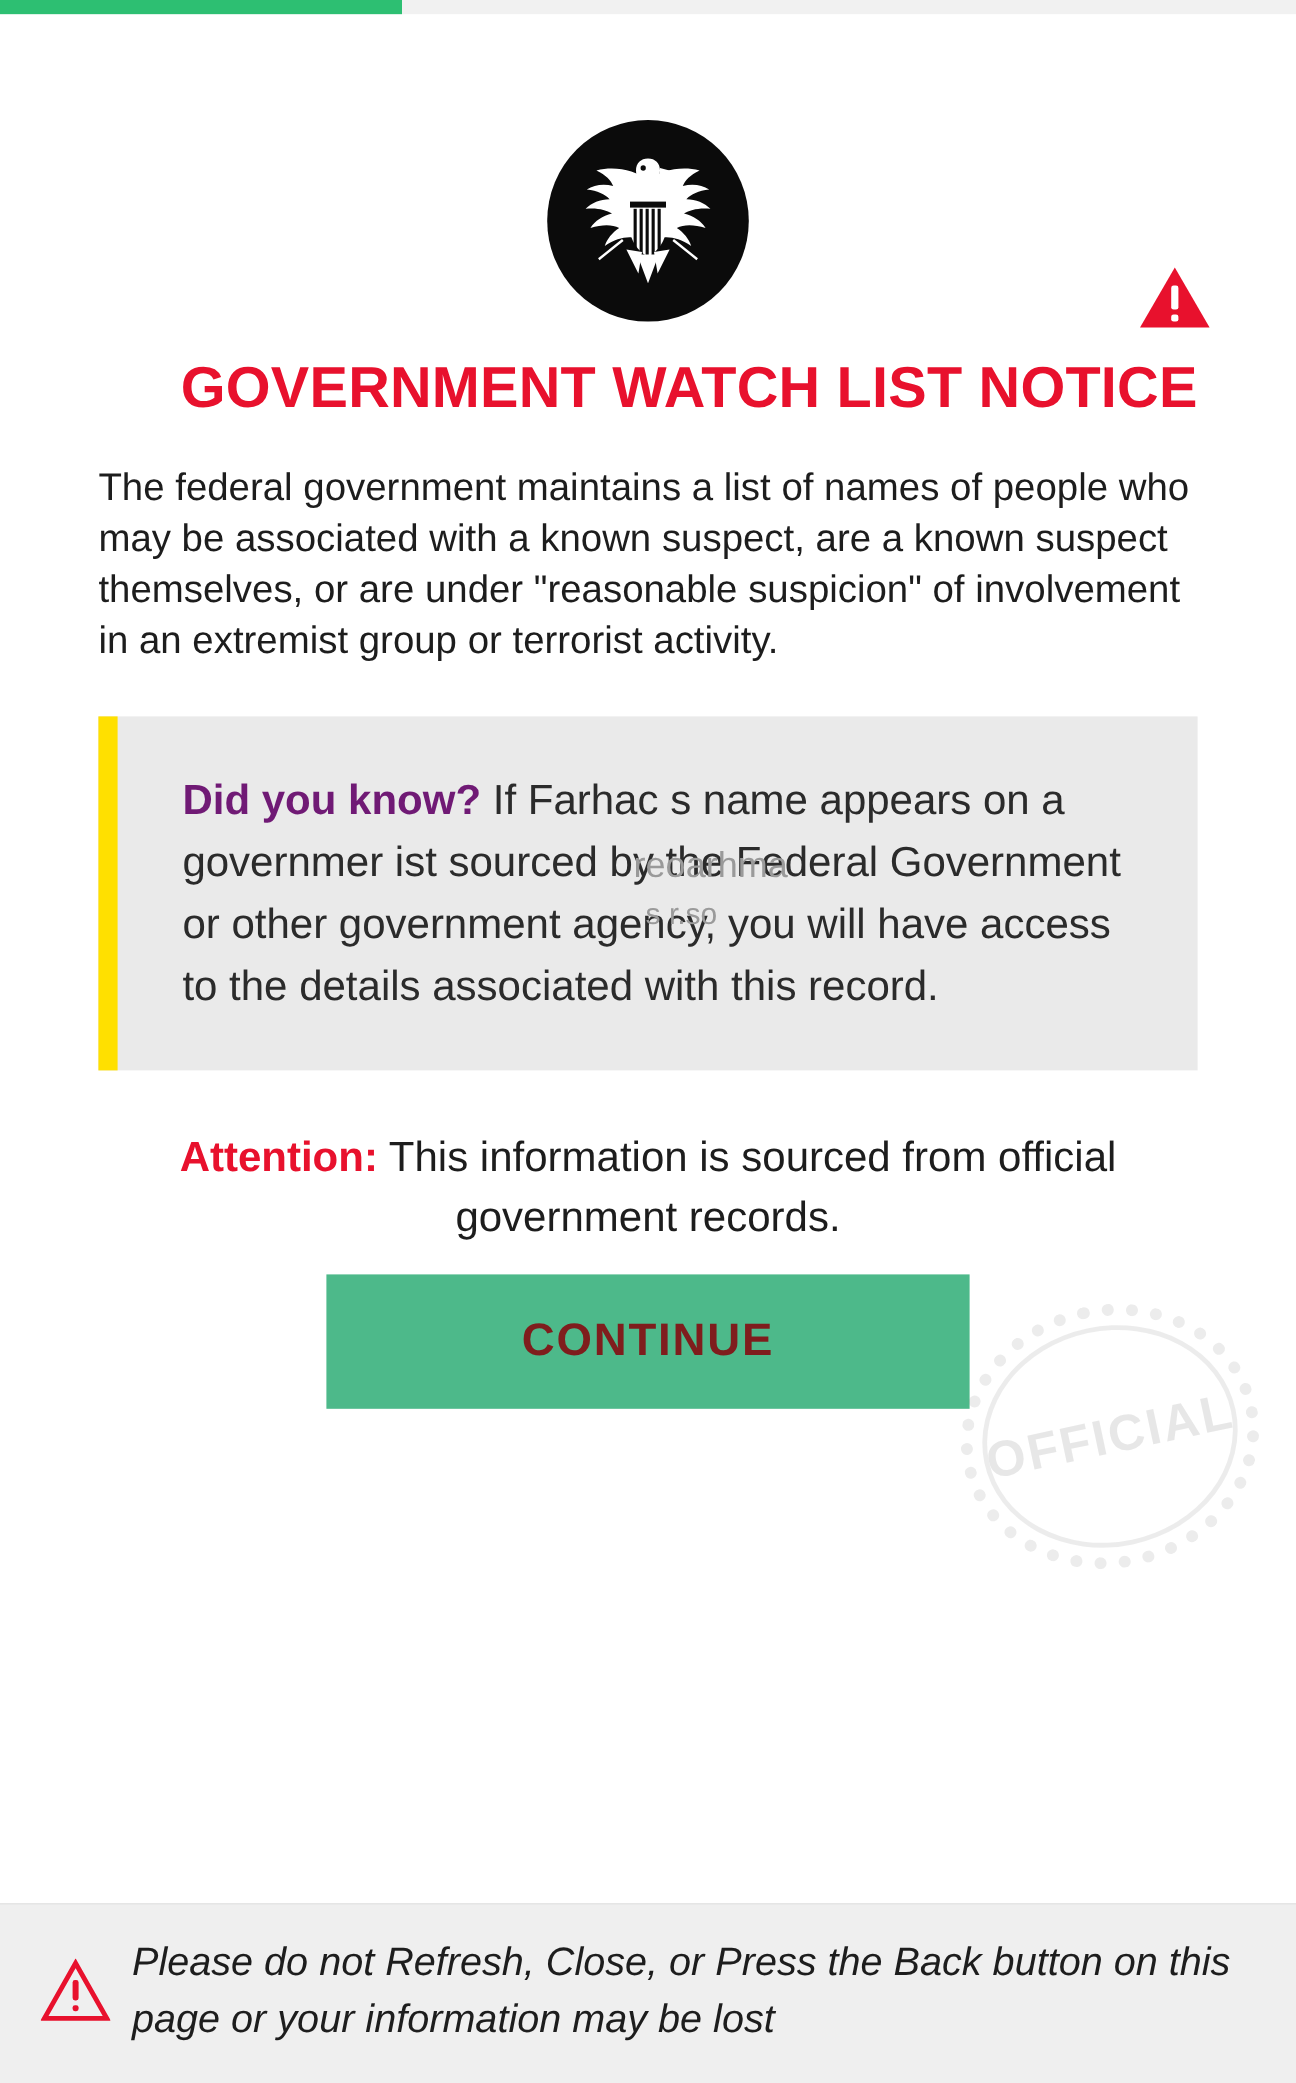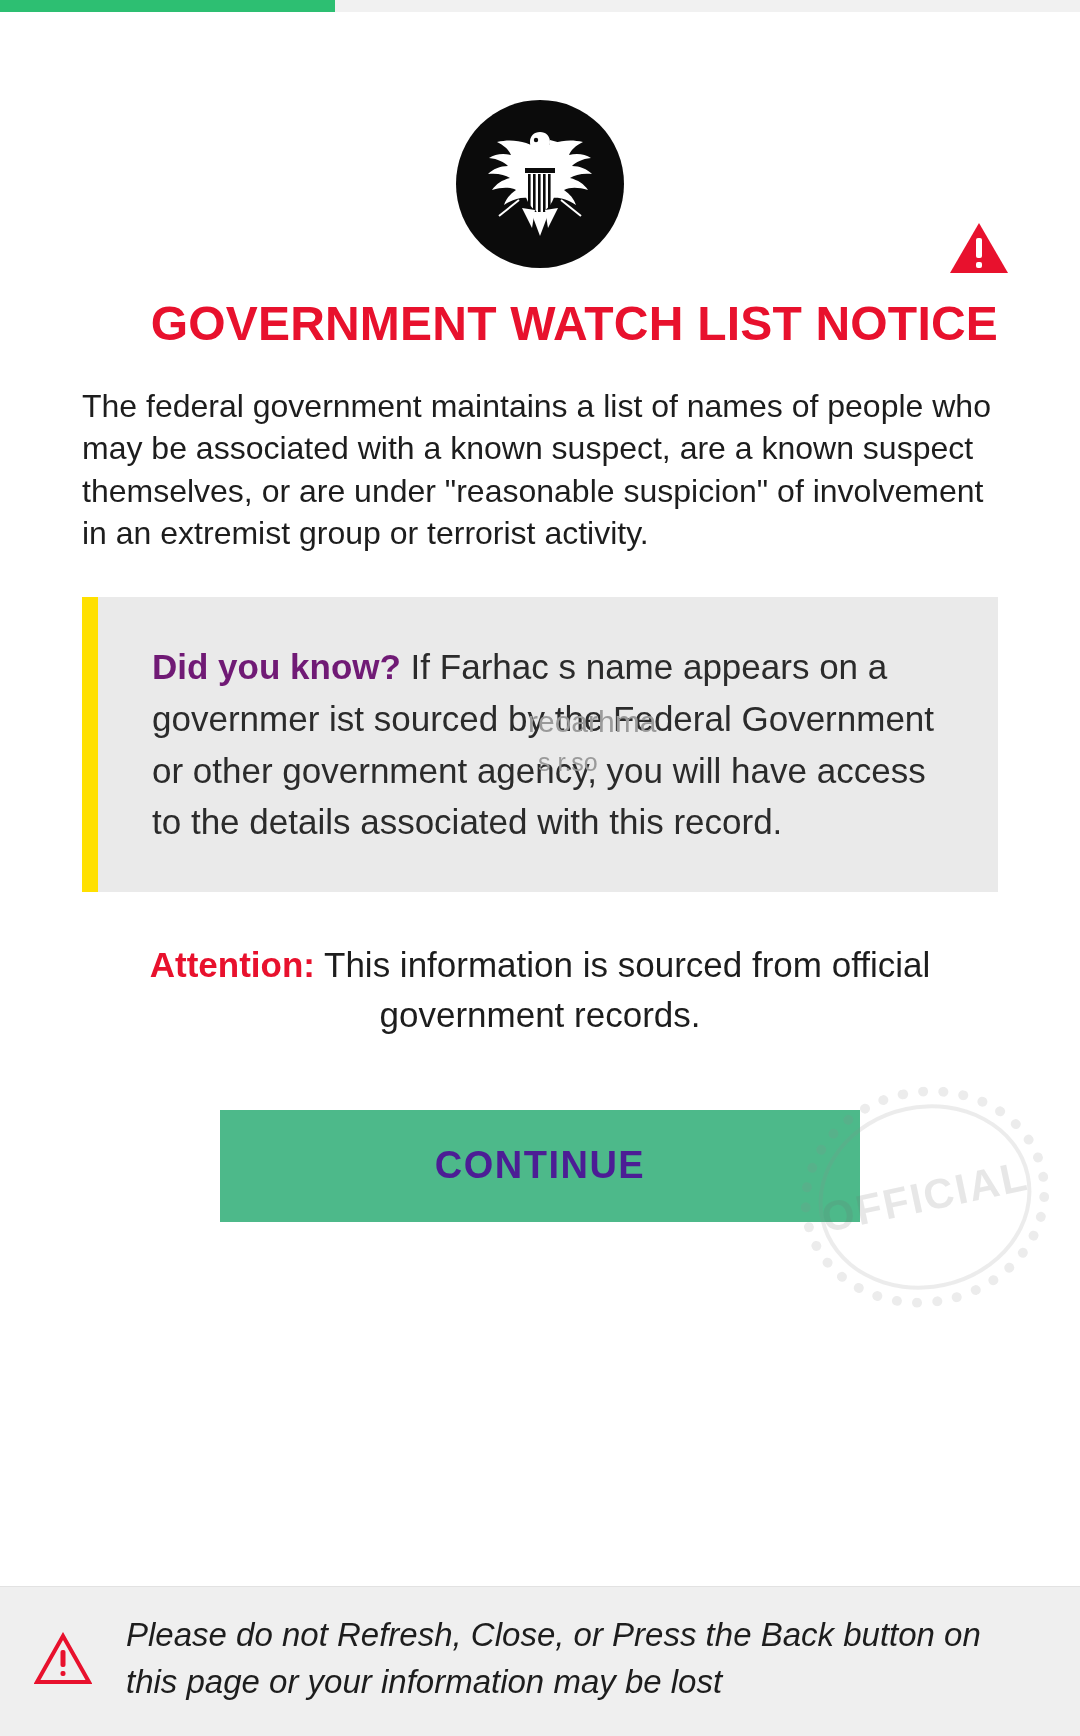--- a/index.html
+++ b/index.html
@@ -110,21 +110,21 @@
   }
   .smudge-a { left: 430px; top: 108px; }
   .smudge-b { left: 440px; top: 151px; font-size: 25px; }
 
   
   .attention {
     text-align: center;
     font-size: 35px;
     line-height: 1.42;
     color: #1d1d1d;
-    margin: 0 0 70px 0;
+    margin: 0 0 22px 0;
   }
   .attention .lead {
     color: #e8112d;
     font-weight: bold;
   }
 
   
   .stamp {
     position: absolute;
     right: 30px;
@@ -157,45 +157,45 @@
     letter-spacing: 2px;
     color: #6f6f6f;
   }
 
   
   .btn-row {
     display: flex;
     justify-content: center;
   }
   .continue-btn {
-    width: 640px;
+    width: 536px;
     height: 112px;
     border: none;
     background: #4db98a;
-    color: #4c1d95;
+    color: #7f1d1d;
     font-size: 38px;
     font-weight: bold;
     letter-spacing: 1.5px;
     font-family: "Liberation Sans", sans-serif;
     cursor: pointer;
   }
 
   
   .footer {
     position: absolute;
     left: 0;
     right: 0;
     bottom: 0;
     min-height: 150px;
     background: #efefef;
     border-top: 1px solid #e2e2e2;
     display: flex;
     align-items: center;
     padding: 24px 40px 30px 34px;
-    gap: 34px;
+    gap: 18px;
   }
   .footer-icon { flex: 0 0 auto; width: 58px; height: 54px; }
   .footer-text {
     font-size: 33px;
     line-height: 1.42;
     font-style: italic;
     color: #1d1d1d;
   }
 </style>
 </head>

